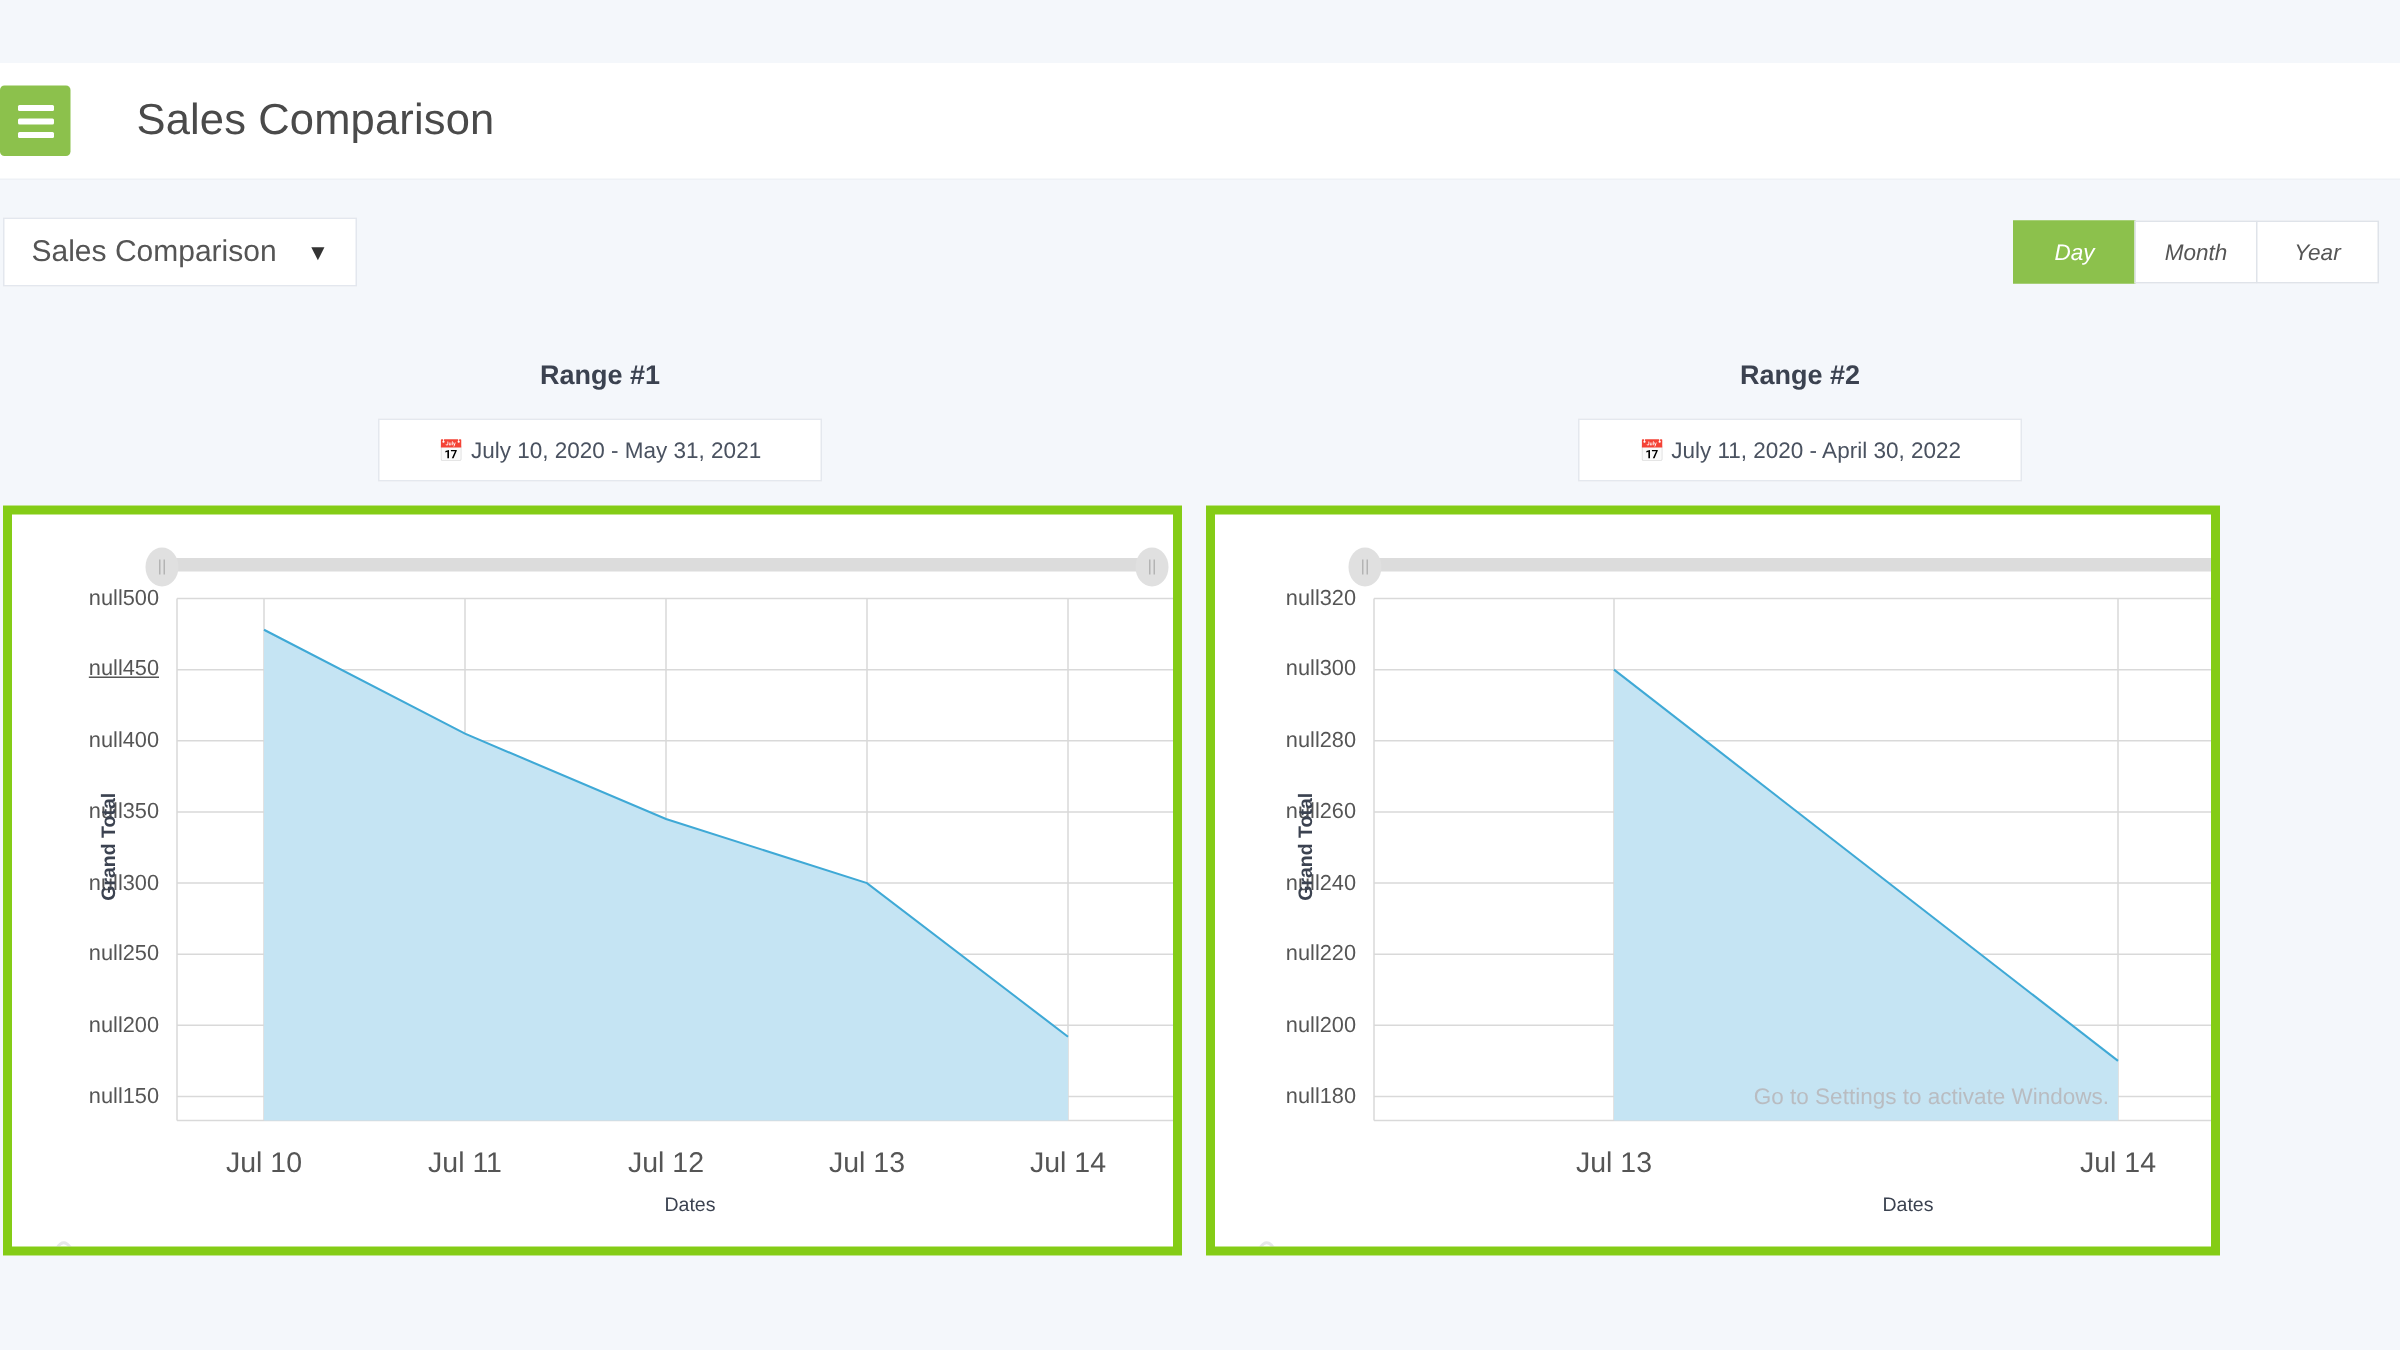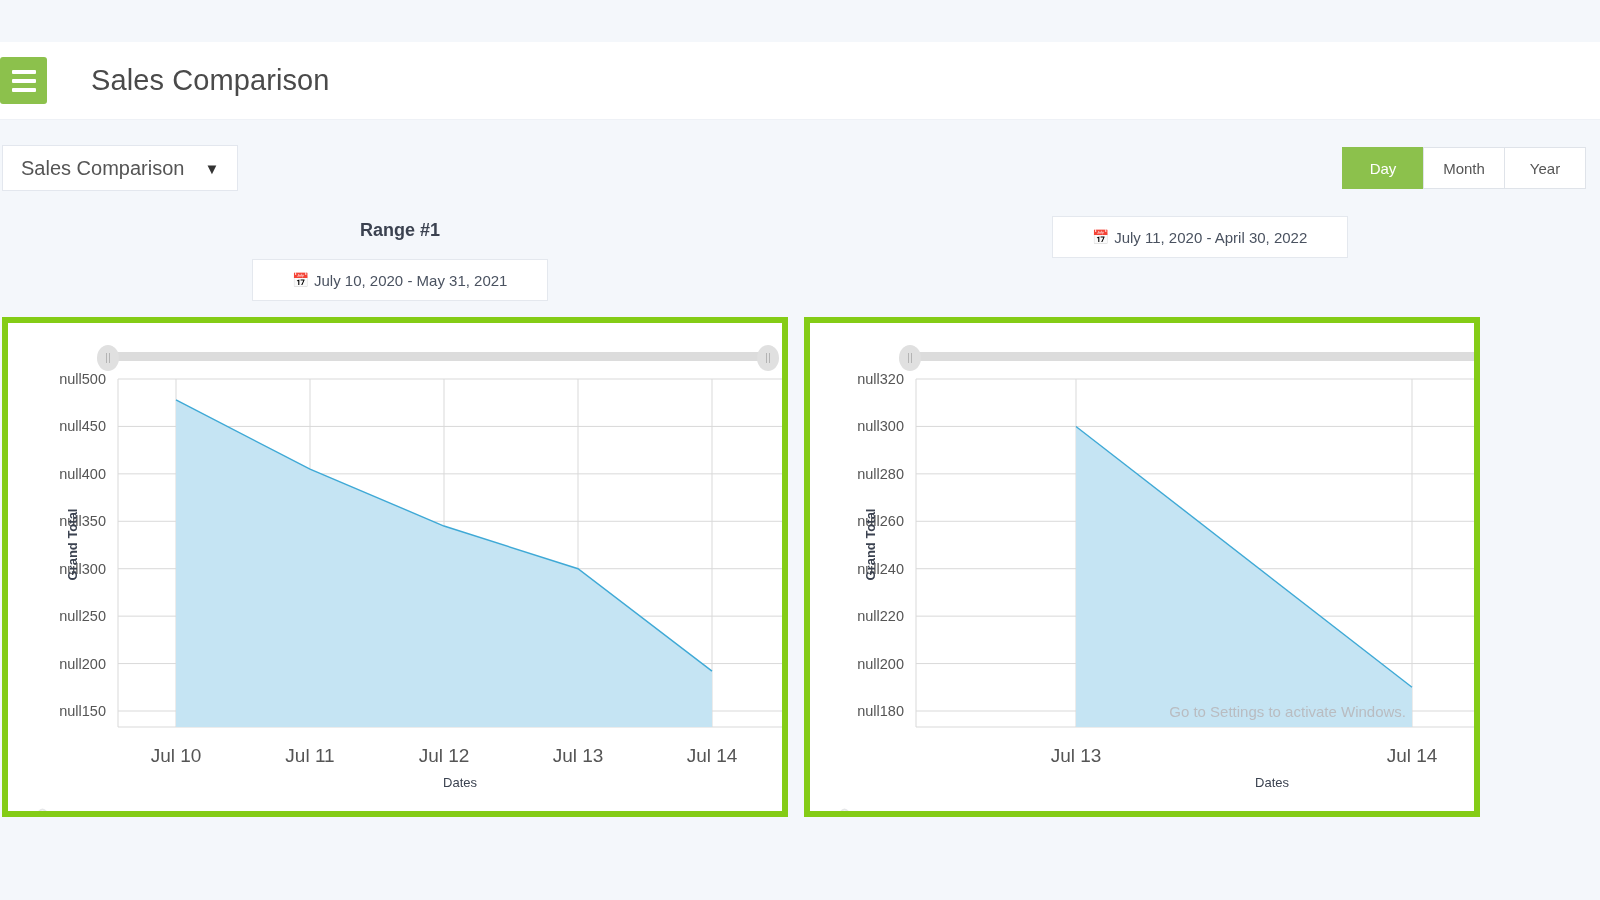--- a/index.html
+++ b/index.html
@@ -45,30 +45,30 @@
     margin-left: 2px; cursor: pointer;
     font-size: 20px; color: #555;
   }
   .dd .caret { font-size: 15px; color: #333; font-weight: 700; }
 
   .seg { display: flex; margin-right: 14px; }
   .seg button {
     height: 42px; min-width: 82px; padding: 0 0;
     border: 1px solid #dfe3e9; background: #fff;
     font-family: inherit; font-size: 15px; color: #555;
-    cursor: pointer; margin-left: -1px;
+    cursor: pointer; margin-left: -1px; font-style: italic;
   }
   .seg button.active { background: #8cc14c; border-color:#8cc14c; color:#fff; }
 
   
   .ranges { display: flex; }
   .range-col { width: 800px; text-align: center; }
   .range-title {
     font-size: 18px; font-weight: 700; color: #3b4250;
-    margin-top: 4px; margin-bottom: 18px;
+    margin-top: 24px; margin-bottom: 18px;
   }
   .range-picker {
     display: inline-flex; align-items: center; justify-content: center;
     background: #fff; border: 1px solid #e4e8ee;
     height: 42px; padding: 0 22px; min-width: 296px;
     font-size: 15px; color: #4a5260; cursor: pointer;
   }
   .cal-ico { margin-right: 4px; font-size: 14px; color:#3b4250; }
 
   
@@ -151,20 +151,21 @@
 
 <div class="ranges">
   <div class="range-col">
     <div class="range-title">Range #1</div>
     <div class="range-picker">
       <span class="cal-ico">📅</span>
       <span>July 10, 2020 - May 31, 2021</span>
     </div>
   </div>
   <div class="range-col">
+    <div class="range-title">Range #2</div>
     <div class="range-picker">
       <span class="cal-ico">📅</span>
       <span>July 11, 2020 - April 30, 2022</span>
     </div>
   </div>
 </div>
 
 <div class="charts">
 
   <div class="card left">
@@ -193,21 +194,21 @@
           <line x1="302" y1="56" x2="302" y2="404" stroke="#d9d9d9" stroke-width="1"></line>
           <line x1="436" y1="56" x2="436" y2="404" stroke="#d9d9d9" stroke-width="1"></line>
           <line x1="570" y1="56" x2="570" y2="404" stroke="#d9d9d9" stroke-width="1"></line>
           <line x1="704" y1="56" x2="704" y2="404" stroke="#d9d9d9" stroke-width="1"></line>
           <line x1="110" y1="56" x2="110" y2="404" stroke="#d9d9d9" stroke-width="1"></line>
           <line x1="110" y1="404" x2="774" y2="404" stroke="#d9d9d9" stroke-width="1"></line>
           <path d="M 168 404 L 168 76.86857142857143 L 302 146.1142857142857 L 436 203.0285714285714 L 570 245.7142857142857 L 704 348.16 L 704 404 Z" fill="#c5e4f3" stroke="none"></path>
           <path d="M 168 76.86857142857143 L 302 146.1142857142857 L 436 203.0285714285714 L 570 245.7142857142857 L 704 348.16" fill="none" stroke="#3fa9d6" stroke-width="1.4"></path>
         </svg>
         <div class="ytick" style="right: 688px; top: 56px;">null500</div>
-        <div class="ytick" style="right: 688px; top: 103.429px;">null450</div>
+        <div class="ytick" style="right: 688px; top: 103.429px; text-decoration: underline;">null450</div>
         <div class="ytick" style="right: 688px; top: 150.857px; text-align: center;">null400</div>
         <div class="ytick" style="right: 688px; top: 198.286px;">null350</div>
         <div class="ytick" style="right: 688px; top: 245.714px;">null300</div>
         <div class="ytick" style="right: 688px; top: 293.143px;">null250</div>
         <div class="ytick" style="right: 688px; top: 340.571px;">null200</div>
         <div class="ytick" style="right: 688px; top: 388px;">null150</div>
         <div class="ylabel" style="left: 14px; top: 214px; width: 100px; text-align: center;">Grand Total</div>
         <div class="xtick" style="left: 168px; top: 422px;">Jul 10</div>
         <div class="xtick" style="left: 302px; top: 422px;">Jul 11</div>
         <div class="xtick" style="left: 436px; top: 422px;">Jul 12</div>

